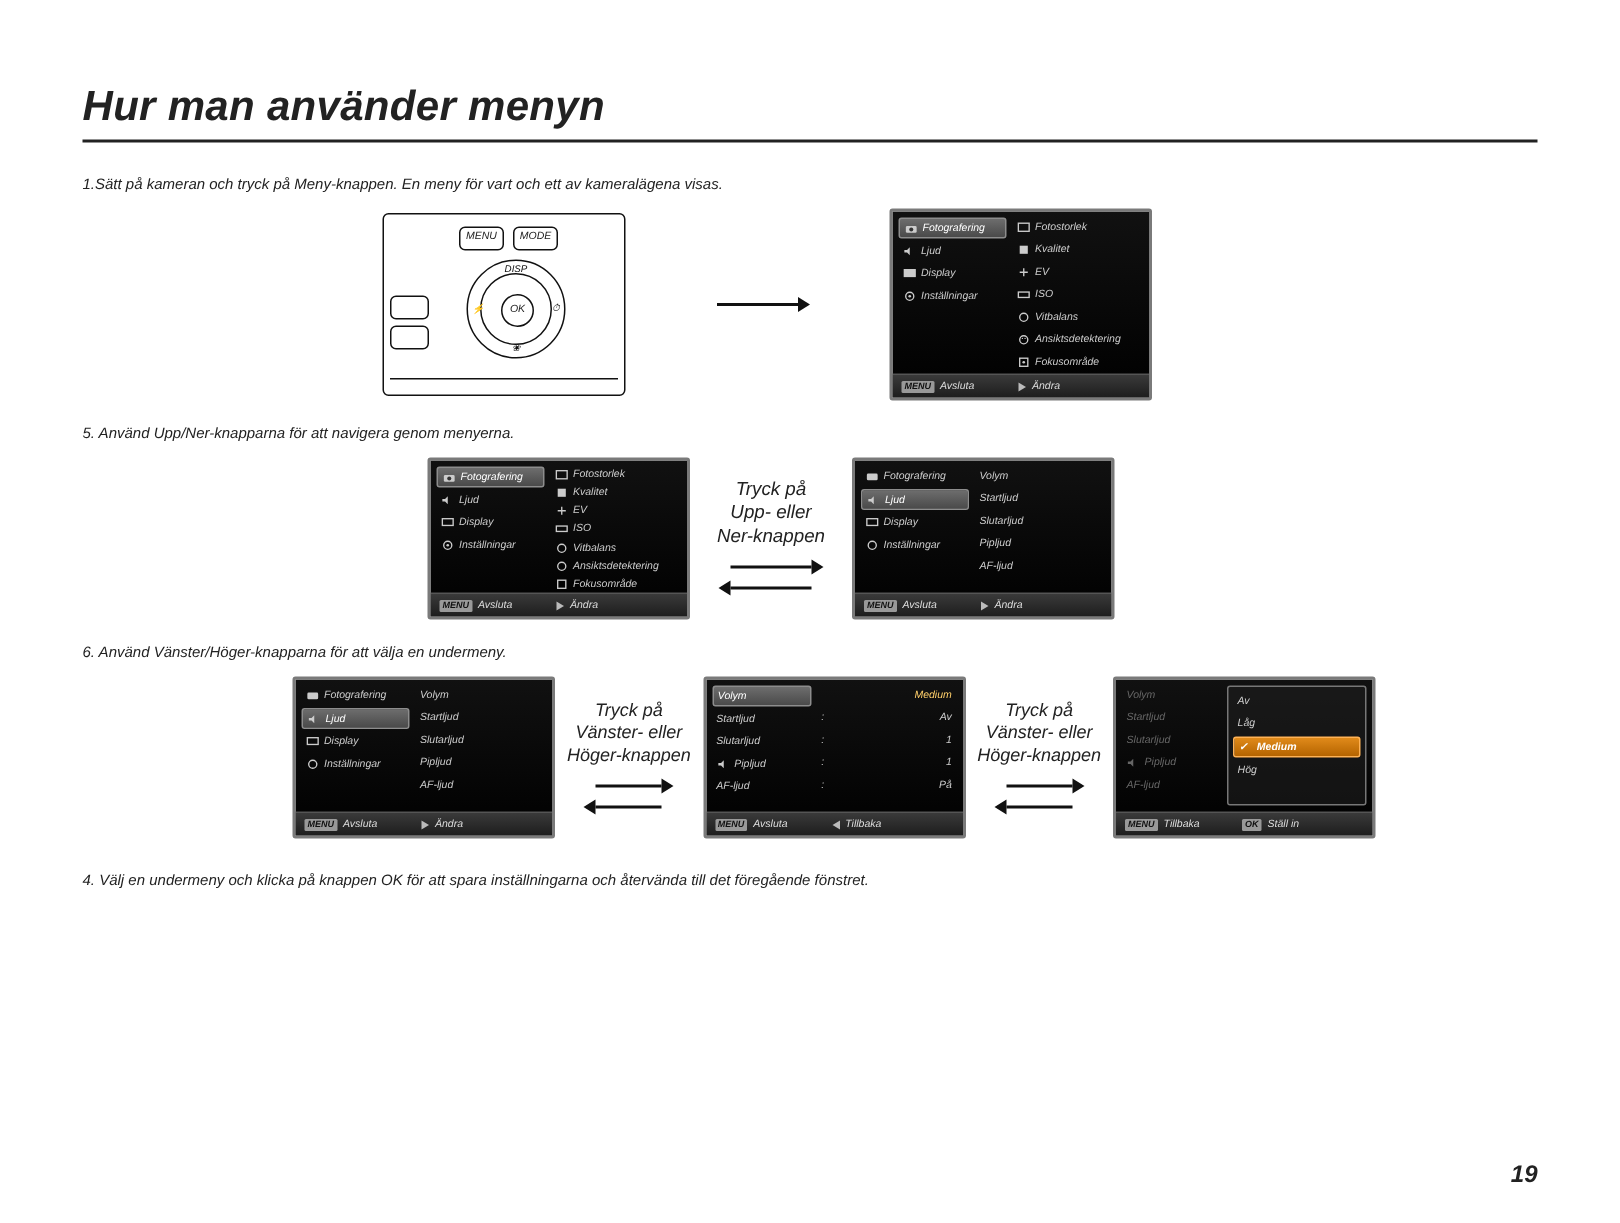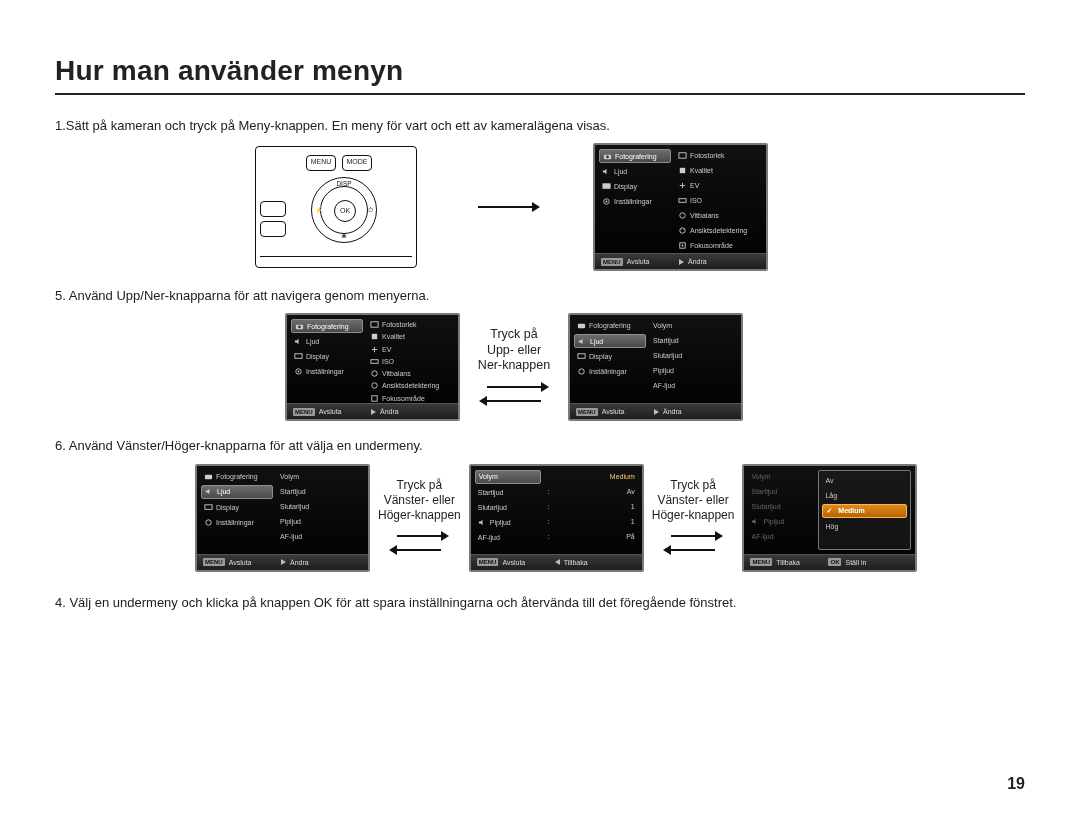--- a/index.html
+++ b/index.html
@@ -9,31 +9,32 @@
     font-family: Arial, Helvetica, sans-serif;
     color: #222;
     width: 1080px;
   }
   .page {
     position: relative;
     width: 1080px;
     height: 815px;
     box-sizing: border-box;
     padding: 55px 55px 30px 55px;
+    font-style: italic;
   }
   .title {
     font-size: 28px;
     font-weight: bold;
     letter-spacing: 0.2px;
     border-bottom: 2px solid #222;
     padding-bottom: 6px;
     margin-bottom: 22px;
   }
   .step {
-    font-size: 13px;
+    font-size: 10px;
     line-height: 1.4;
     margin: 8px 0 6px 0;
   }
   .row {
     display: flex;
     align-items: center;
     margin: 8px 0 16px 0;
   }
   .row.center { justify-content: center; }
 

